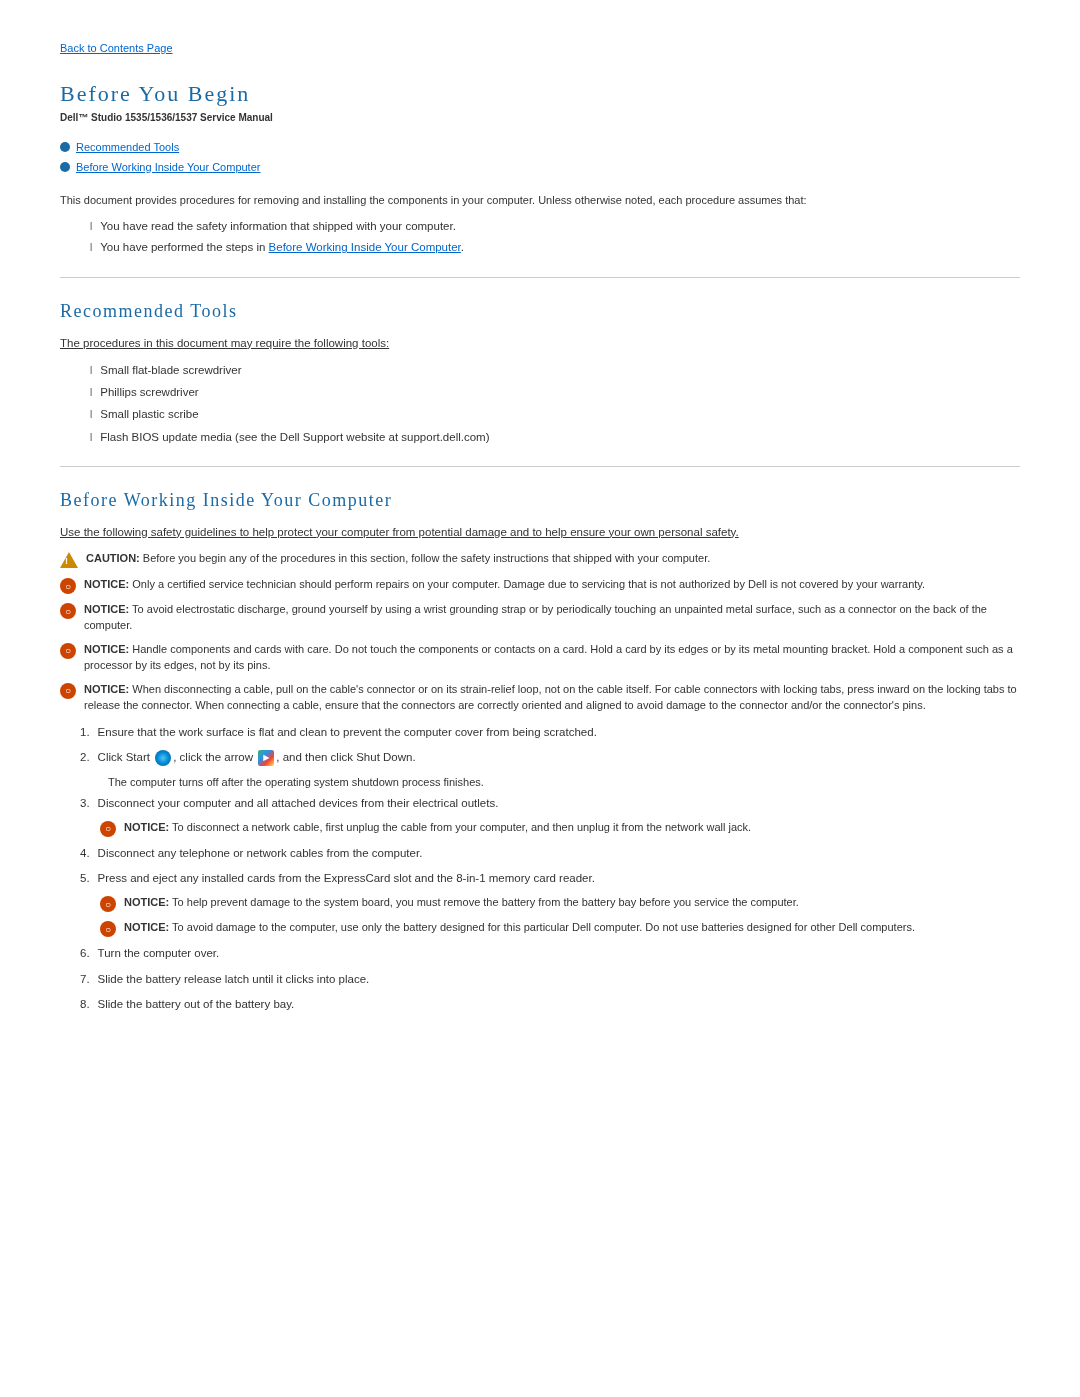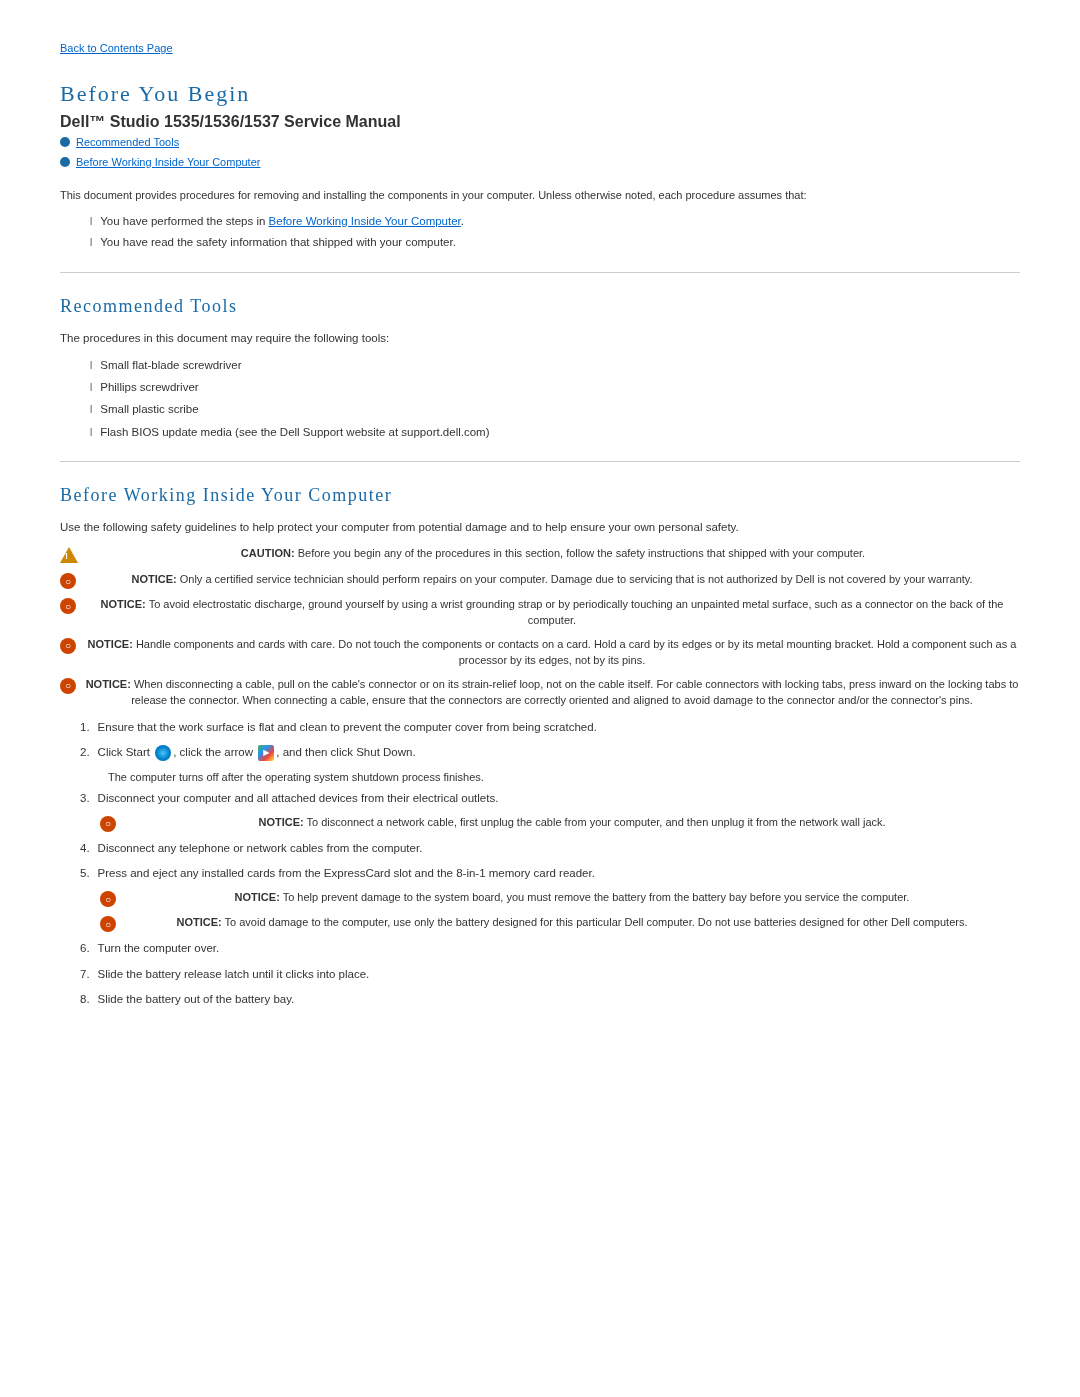--- a/index.html
+++ b/index.html
@@ -24,22 +24,23 @@
       cursor: pointer;
     }
     .page-title {
       font-family: Georgia, serif;
       font-size: 22px;
       color: #1a6aa6;
       letter-spacing: 2px;
       font-weight: normal;
     }
     .subtitle {
-      font-size: 16px;
+      font-size: 10px;
       font-weight: bold;
+      margin-bottom: 14px;
     }
     .toc-link {
       color: #0066cc;
       text-decoration: underline;
       font-size: 11px;
       display: flex;
       align-items: center;
       gap: 6px;
       margin-bottom: 4px;
       cursor: pointer;
@@ -88,20 +89,21 @@
       font-family: Georgia, serif;
       font-size: 18px;
       color: #1a6aa6;
       letter-spacing: 1.5px;
       margin-bottom: 10px;
       font-weight: normal;
     }
     .section-intro {
       font-size: 11.5px;
       margin-bottom: 10px;
+      text-decoration: underline;
     }
     .tools-list {
       list-style: none;
       margin: 8px 0 8px 30px;
     }
     .tools-list li {
       font-size: 11.5px;
       margin-bottom: 5px;
       display: flex;
       align-items: flex-start;
@@ -113,21 +115,20 @@
       color: #555;
       margin-top: 1px;
       flex-shrink: 0;
     }
     .notice-block {
       display: flex;
       align-items: flex-start;
       gap: 8px;
       margin: 8px 0;
       font-size: 11px;
-      text-align: center;
     }
     .notice-icon {
       width: 16px;
       height: 16px;
       border-radius: 50%;
       background: #cc4400;
       color: white;
       font-size: 10px;
       font-weight: bold;
       display: flex;
@@ -230,24 +231,24 @@
   <div class="toc-link">
     <span class="bullet"></span>
     <span>Before Working Inside Your Computer</span>
   </div>
 </div>
 
 <p class="intro-text">This document provides procedures for removing and installing the components in your computer. Unless otherwise noted, each procedure assumes that:</p>
 
 <ul class="bullet-list">
   <li>
+    <span>You have read the safety information that shipped with your computer.</span>
+  </li>
+  <li>
     <span>You have performed the steps in <a class="inline-link">Before Working Inside Your Computer</a>.</span>
-  </li>
-  <li>
-    <span>You have read the safety information that shipped with your computer.</span>
   </li>
 </ul>
 
 <hr>
 
 <h2 class="section-title">Recommended Tools</h2>
 <p class="section-intro">The procedures in this document may require the following tools:</p>
 
 <ul class="tools-list">
   <li>

